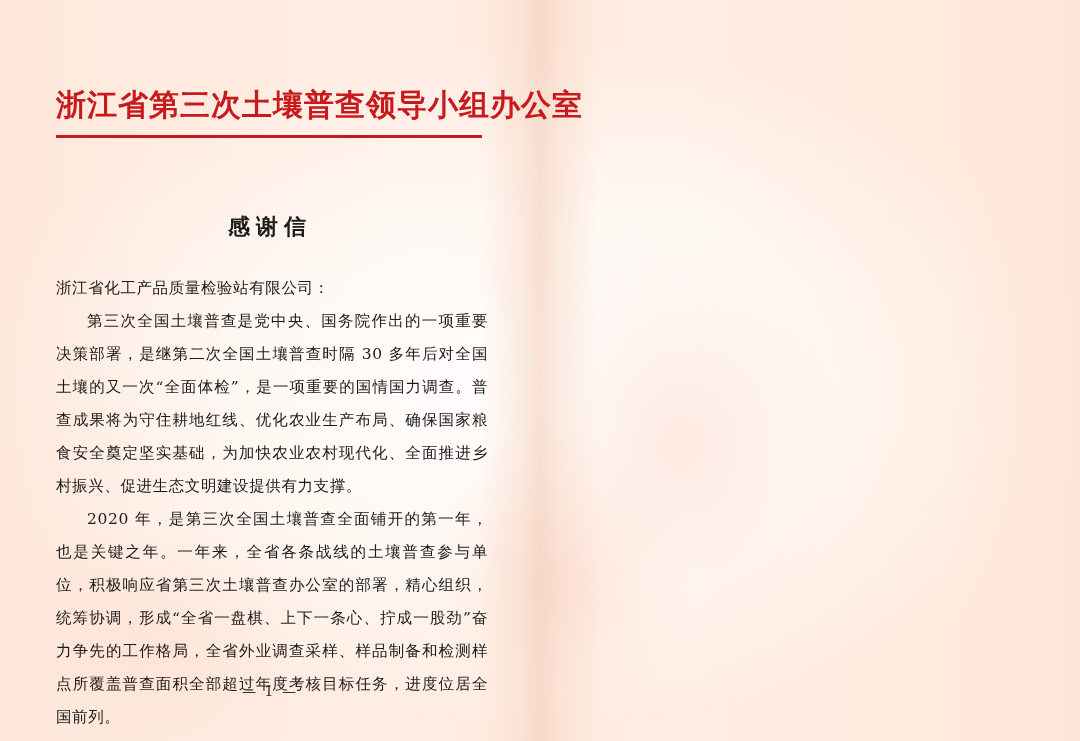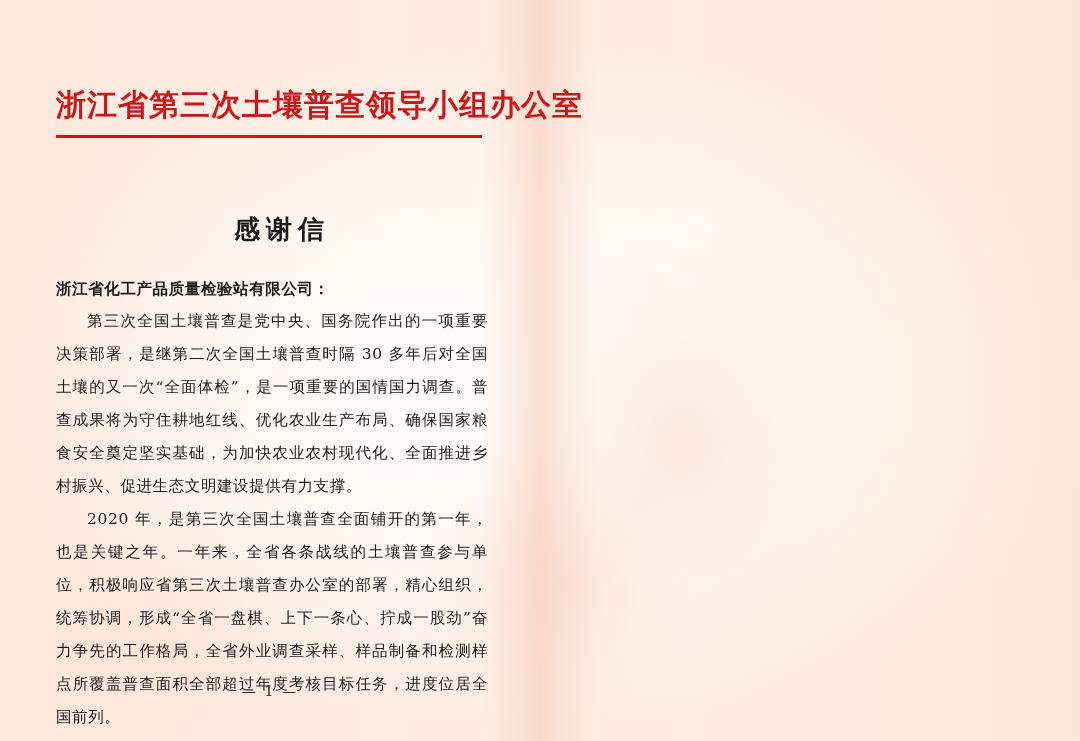--- a/index.html
+++ b/index.html
@@ -86,25 +86,25 @@
   #letterhead-rule {
     margin-top: 14px;
     height: 3px;
     background: #c8191d;
     width: 426px;
   }
 
   
   #doc-title {
     position: absolute;
-    left: 12px;
+    left: 0;
     top: 212px;
     width: 540px;
     text-align: center;
-    font-size: 26px;
+    font-size: 22px;
     font-weight: bold;
     letter-spacing: 6px;
     color: #1a1a1a;
   }
 
   
   .body-col {
     position: absolute;
     font-size: 15.5px;
     line-height: 33px;
@@ -116,21 +116,20 @@
     left: 56px;
     top: 272px;
     width: 432px;
   }
   .para {
     margin: 0;
     text-indent: 2em;
   }
   .para.no-indent {
     text-indent: 0;
-    font-weight: bold;
   }
 
   
   .page-number {
     position: absolute;
     bottom: 42px;
     font-size: 14px;
     color: #2a2a2a;
     letter-spacing: 2px;
   }

